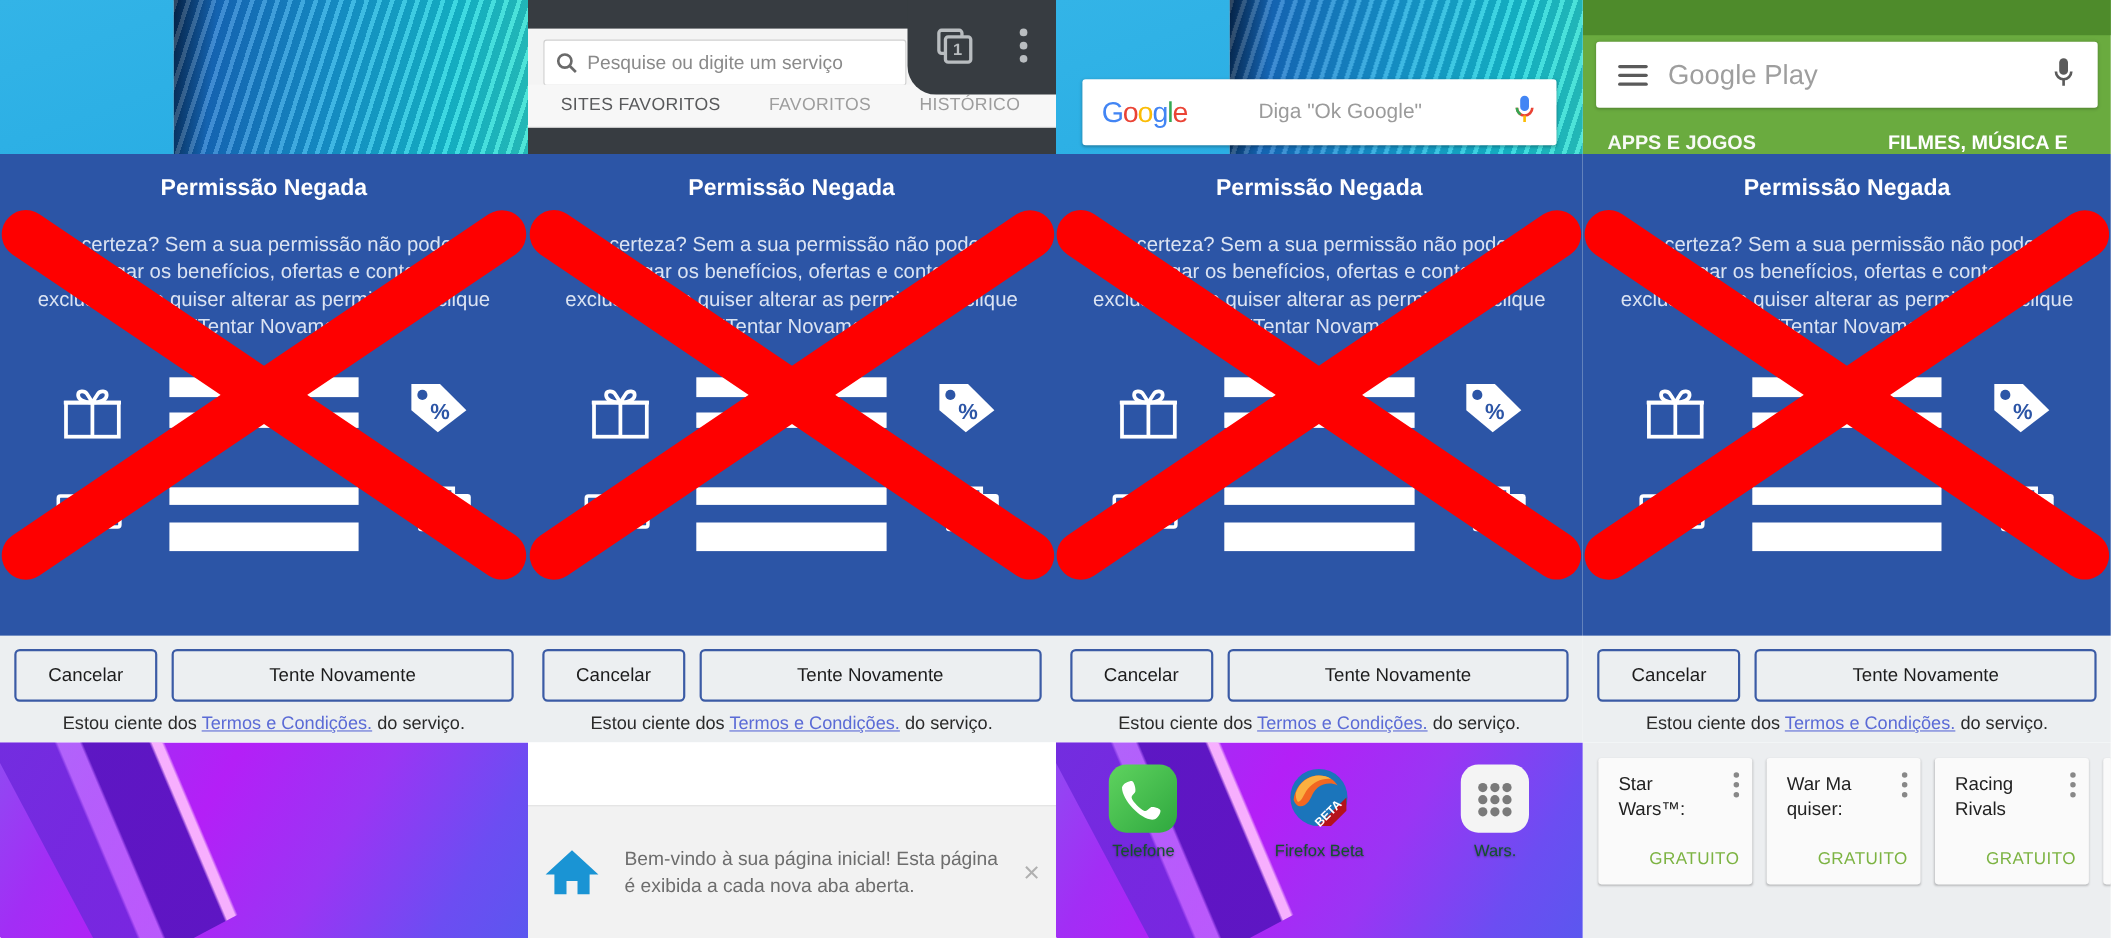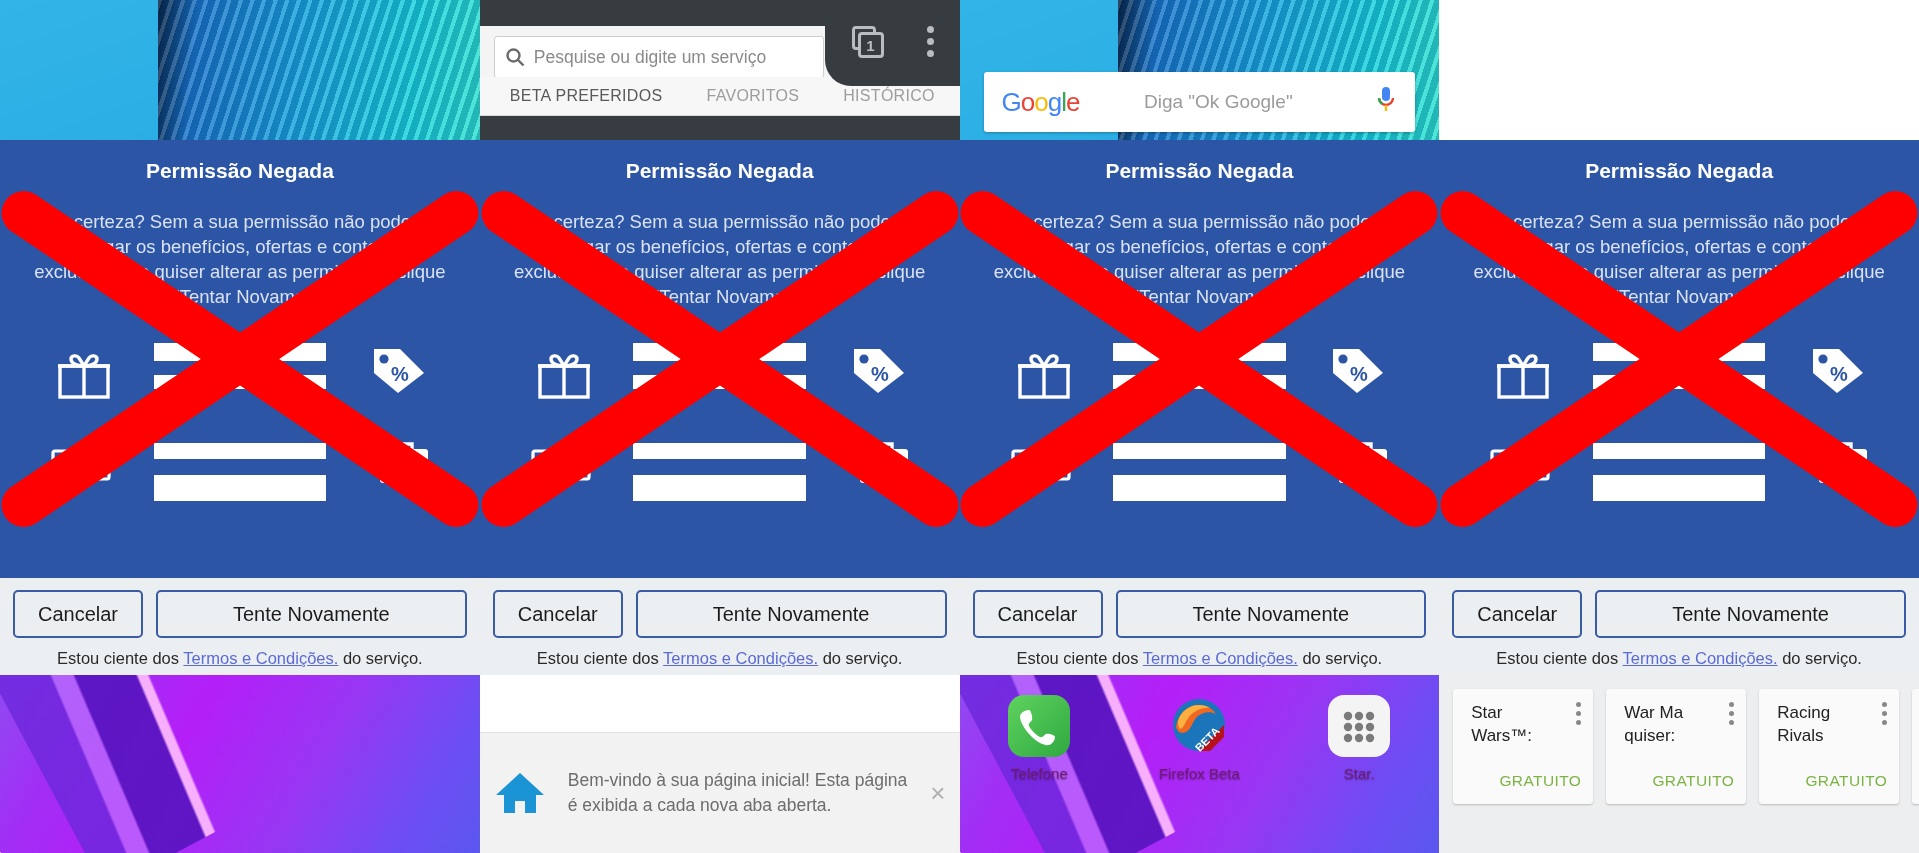--- a/index.html
+++ b/index.html
@@ -95,42 +95,42 @@
   .redx { position:absolute; left:0; top:0; width:100%; height:100%; pointer-events:none; }
   .redx i { position:absolute; left:50%; top:50%; width:118%; height:44px; background:#fe0000;
     border-radius:22px; }
   .redx i.a { transform:translate(-50%,-50%) rotate(34deg); }
   .redx i.b { transform:translate(-50%,-50%) rotate(-34deg); }
 
   
   .footer { position:absolute; left:0; top:578px; width:100%; height:97px; background:#eceff1; }
   .btn-row { display:flex; gap:13px; padding:12px 13px 0; }
   .btn { height:48px; background:#eceff1; border:2px solid #3b5ba5; border-radius:5px;
-    display:flex; align-items:center; justify-content:center; color:#1c1c1c; font-size:20px; }
+    display:flex; align-items:center; justify-content:center; color:#1c1c1c; font-size:17px; }
   .btn.cancel { width:130px; } .btn.retry { flex:1; }
   .terms { text-align:center; font-size:16.5px; color:#2a2a2a; margin-top:11px; }
   .terms a { color:#5b6bd6; text-decoration:underline; }
 
   
   .appbottom { position:absolute; left:0; top:675px; width:100%; height:178px; overflow:hidden; background:#fff; }
 
   
   .ff-welcome { width:100%; height:100%; background:#fff; position:relative; }
   .ff-welcome .strip { position:absolute; left:0; top:57px; right:0; bottom:0; background:#f2f2f2;
     border-top:1px solid #e2e2e2; display:flex; align-items:center; padding:0 14px; }
   .home-ico { width:52px; height:46px; flex:none; margin-right:22px; }
   .ff-welcome .msg { flex:1; color:#6d6d6d; font-size:17.5px; line-height:25px; }
   .xclose { color:#b0b0b0; font-size:26px; margin-left:16px; }
 
   
   .dock { position:absolute; left:0; top:20px; width:100%; display:flex;
     justify-content:space-around; align-items:flex-start; }
   .dock .app { width:92px; text-align:center; }
   .dock .ico { width:62px; height:62px; margin:0 auto 8px; border-radius:16px; position:relative; overflow:hidden; }
-  .dock .lbl { color:#701a75; font-size:15px; text-shadow:0 1px 2px rgba(0,0,0,.4); }
+  .dock .lbl { color:#14532d; font-size:15px; text-shadow:0 1px 2px rgba(0,0,0,.4); }
 
   
   .playcards { width:100%; height:100%; background:#eceef0; padding:14px 0 0 14px; display:flex; gap:13px; }
   .card { width:140px; height:115px; background:#fafafa; border-radius:3px;
     box-shadow:0 1px 2px rgba(0,0,0,.22); padding:12px 10px 0 18px; position:relative; flex:none; }
   .card .nm { font-size:17px; line-height:23px; color:#222; padding-right:24px; }
   .card .free { position:absolute; left:0; right:12px; bottom:14px; text-align:right;
     color:#7cb342; font-size:15.5px; letter-spacing:.4px; }
   .card .dots { position:absolute; right:12px; top:13px; width:5px; }
   .card .dots i { display:block; width:5px; height:5px; border-radius:50%; background:#888; margin-bottom:4px; }
@@ -222,21 +222,21 @@
               <svg width="20" height="20" viewBox="0 0 20 20">
                   <g fill="none" stroke="#6a6a6a" stroke-width="2.4">
               <circle cx="8.5" cy="8.5" r="6"></circle>
                     <path d="M13 13l5.5 5.5"></path>
                   </g>
                 </svg>
             </span>
             <span class="txt">Pesquise ou digite um serviço</span>
           </div>
           <div class="ff-tabs">
-            <span class="t1 active">BETA PREFERIDOS</span>
+            <span class="t1 active">SITES FAVORITOS</span>
             <span class="t2">FAVORITOS</span>
             <span class="t3">HISTÓRICO</span>
           </div>
         </div>
         <div class="ff-darkpocket"></div>
         <div class="tabcount">
           <div class="sq2"></div>
           <div class="sq">1</div>
         </div>
         <div class="kebab">
@@ -434,27 +434,51 @@
                   <circle cx="42" cy="21" r="4.2"></circle>
             <circle cx="20" cy="32" r="4.2"></circle>
                   <circle cx="31" cy="32" r="4.2"></circle>
                   <circle cx="42" cy="32" r="4.2"></circle>
             <circle cx="20" cy="43" r="4.2"></circle>
                   <circle cx="31" cy="43" r="4.2"></circle>
                   <circle cx="42" cy="43" r="4.2"></circle>
             </g>
               </svg>
           </div>
-          <div class="lbl">Star.</div>
+          <div class="lbl">Wars.</div>
         </div>
       </div>
     </div>
   </div>
 
   <div class="panel">
+    <div class="apptop">
+      <div class="play-top">
+        <div class="darker"></div>
+        <div class="play-search">
+          <span class="hamb">
+              <i></i>
+              <i></i>
+              <i></i>
+            </span>
+          <span class="ph">Google Play</span>
+          <span>
+            <svg width="22" height="32" viewBox="0 0 22 32">
+                <rect x="7" y="3" width="8" height="15" rx="4" fill="#5a5a5a"></rect>
+                <path d="M4 15a7 7 0 0014 0" fill="none" stroke="#5a5a5a" stroke-width="2.4"></path>
+                <path d="M11 22v6" stroke="#5a5a5a" stroke-width="2.4"></path>
+              </svg>
+          </span>
+        </div>
+        <div class="play-tabs">
+          <span class="a">APPS E JOGOS</span>
+          <span class="b">FILMES, MÚSICA E</span>
+        </div>
+      </div>
+    </div>
 
     <div class="dialog">
       <div class="dlg-title">Permissão Negada</div>
       <div class="dlg-body">Tem certeza? Sem a sua permissão não podemos entregar os benefícios, ofertas e conteúdos exclusivos, se quiser alterar as permissões, clique em “Tentar Novamente”</div>
       <div class="dlg-art">
         <div class="white-bar wb1"></div>
         <div class="white-bar wb2"></div>
         <div class="white-bar wb3"></div>
         <div class="white-bar wb4"></div>
         <span class="ic gift">

